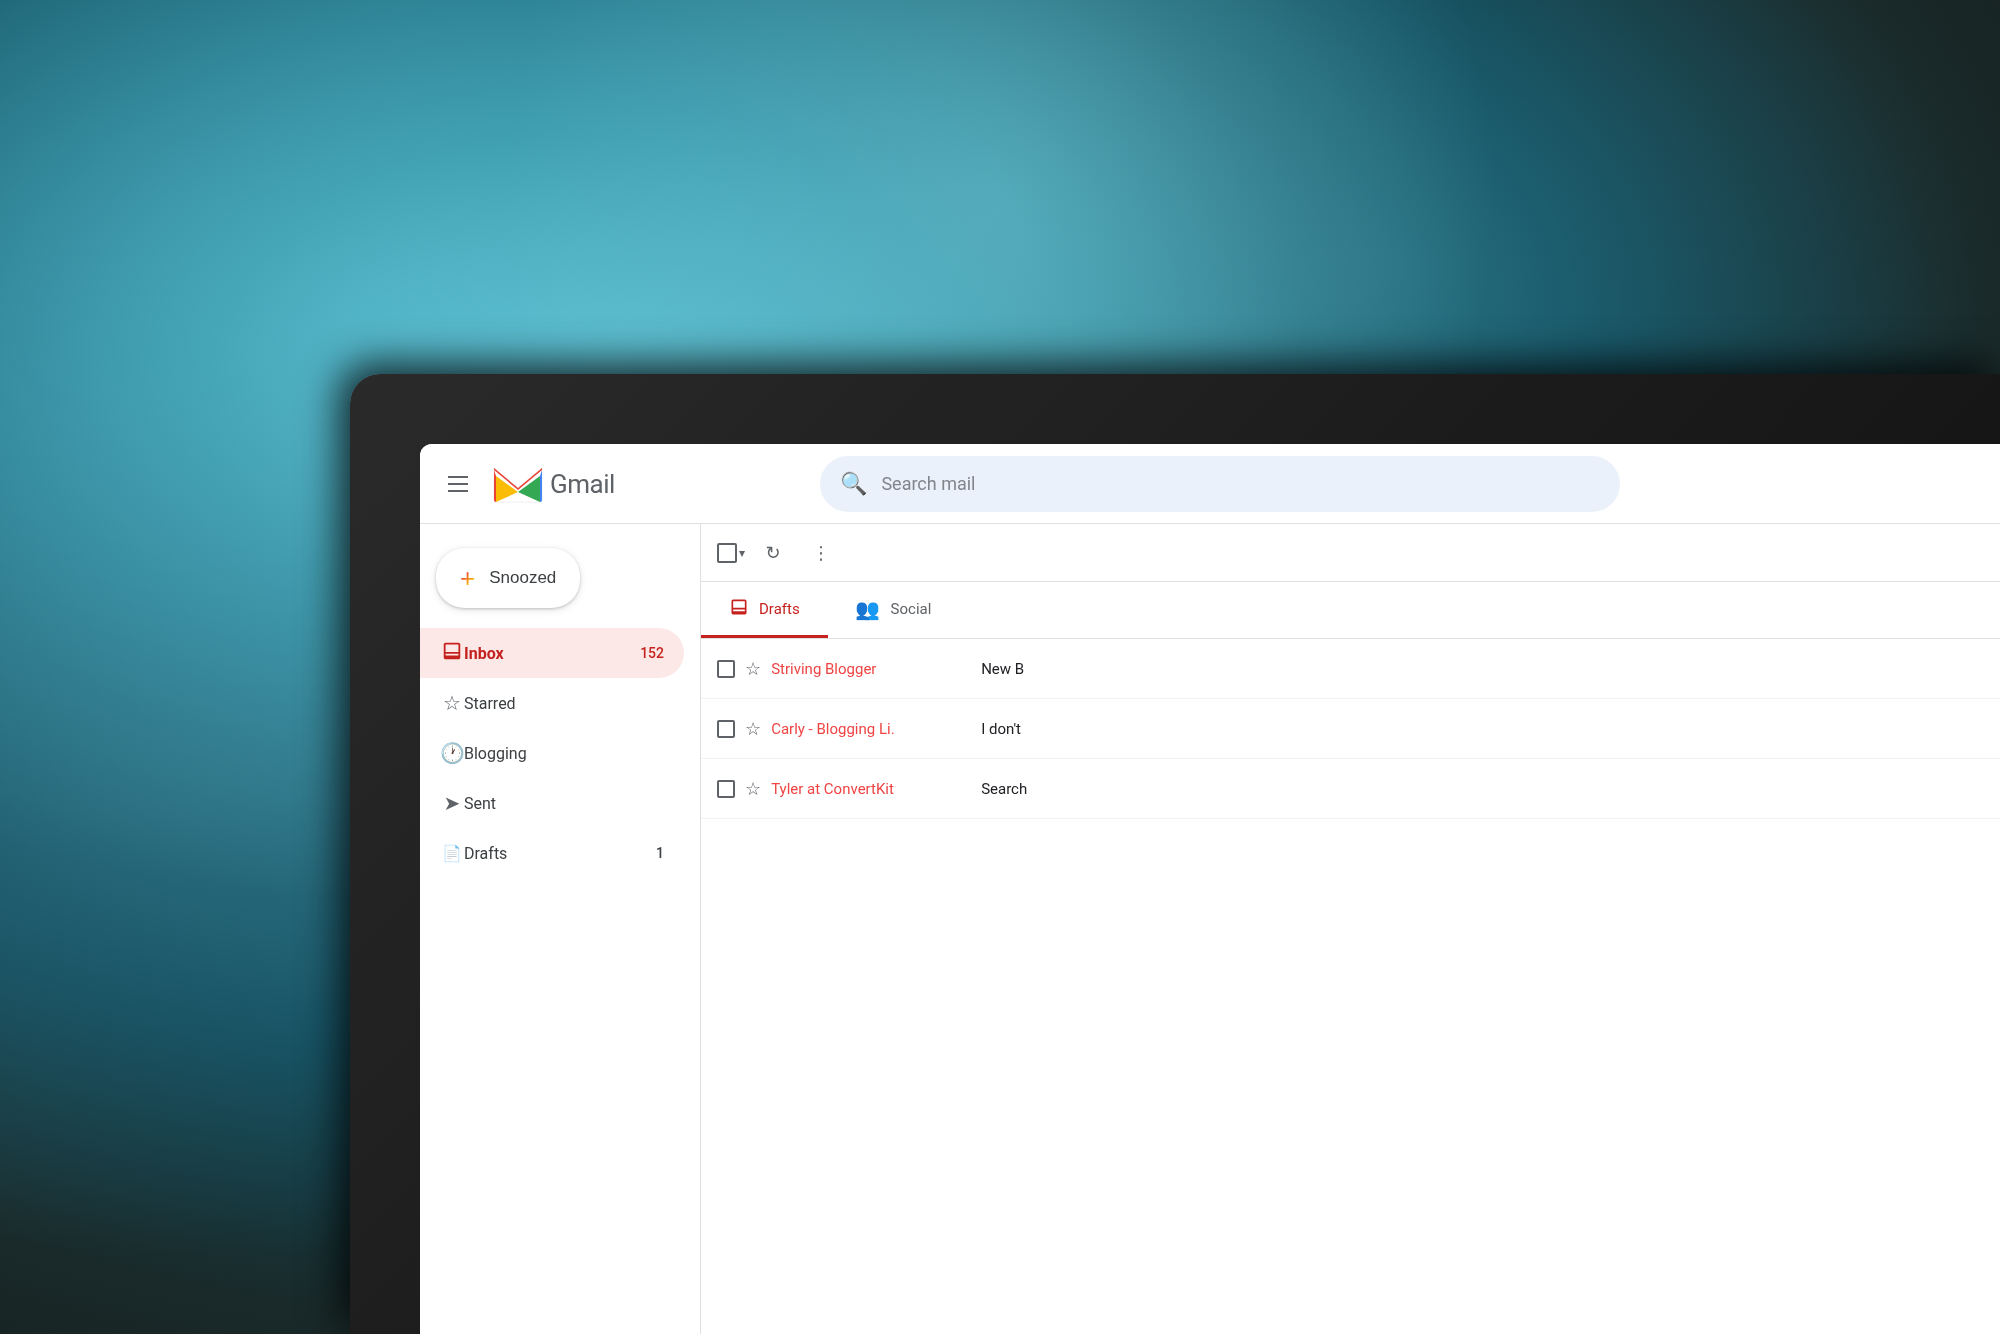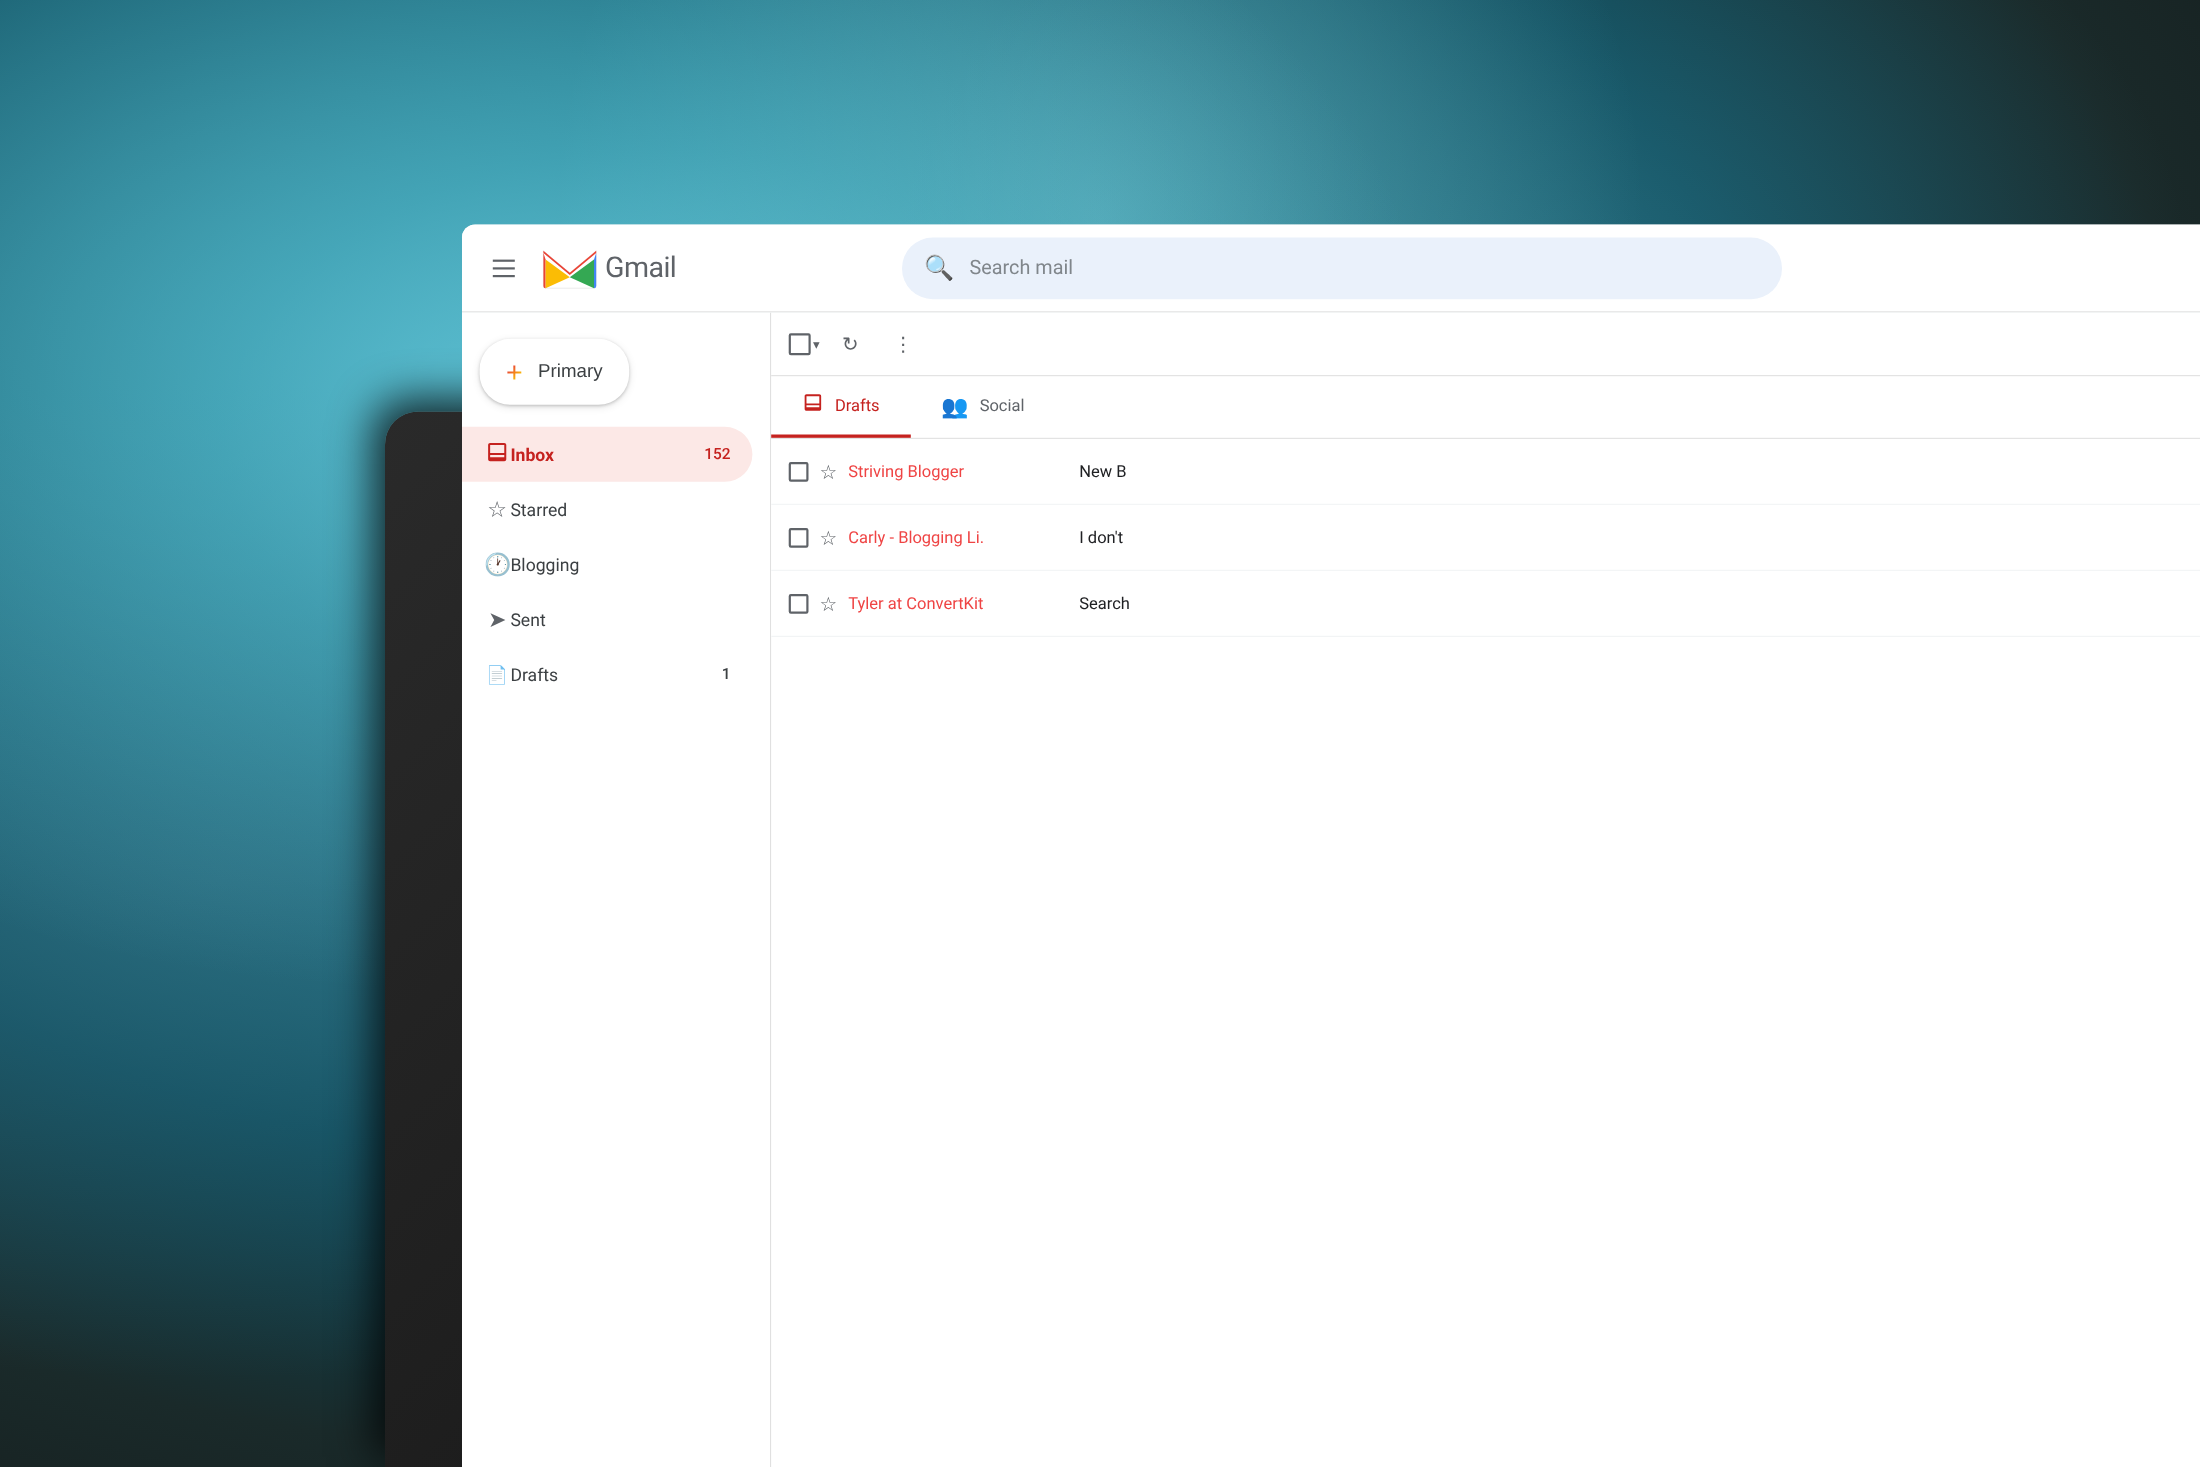--- a/index.html
+++ b/index.html
@@ -44,21 +44,21 @@
       border-radius: 30px 0 0 0;
       box-shadow: -10px -10px 40px rgba(0,0,0,0.8);
     }
 
     
     .screen {
       position: absolute;
       bottom: 0;
       right: 0;
       width: 1580px;
-      height: 1130px;
+      height: 890px;
       background: #f1f3f4;
       border-radius: 12px 0 0 0;
       overflow: hidden;
       display: flex;
       flex-direction: column;
     }
 
     
     .gmail-header {
       height: 80px;
@@ -428,21 +428,21 @@
         <span class="search-input-display">Search mail</span>
       </div>
     </div>
 
     <div class="gmail-body">
 
       <div class="sidebar">
 
         <button class="compose-btn">
           <span class="compose-icon">+</span>
-          <span>Primary</span>
+          <span>Snoozed</span>
         </button>
 
         <div class="nav-item active">
           <span class="nav-icon">
             <svg width="22" height="22" viewBox="0 0 24 24" fill="#c5221f">
               <path d="M19 3H5C3.9 3 3 3.9 3 5v14c0 1.1.9 2 2 2h14c1.1 0 2-.9 2-2V5c0-1.1-.9-2-2-2zm0 14H5v-2h14v2zm0-4H5V5h14v8z"></path>
             </svg>
           </span>
           <span class="nav-label">Inbox</span>
           <span class="nav-badge">152</span>

